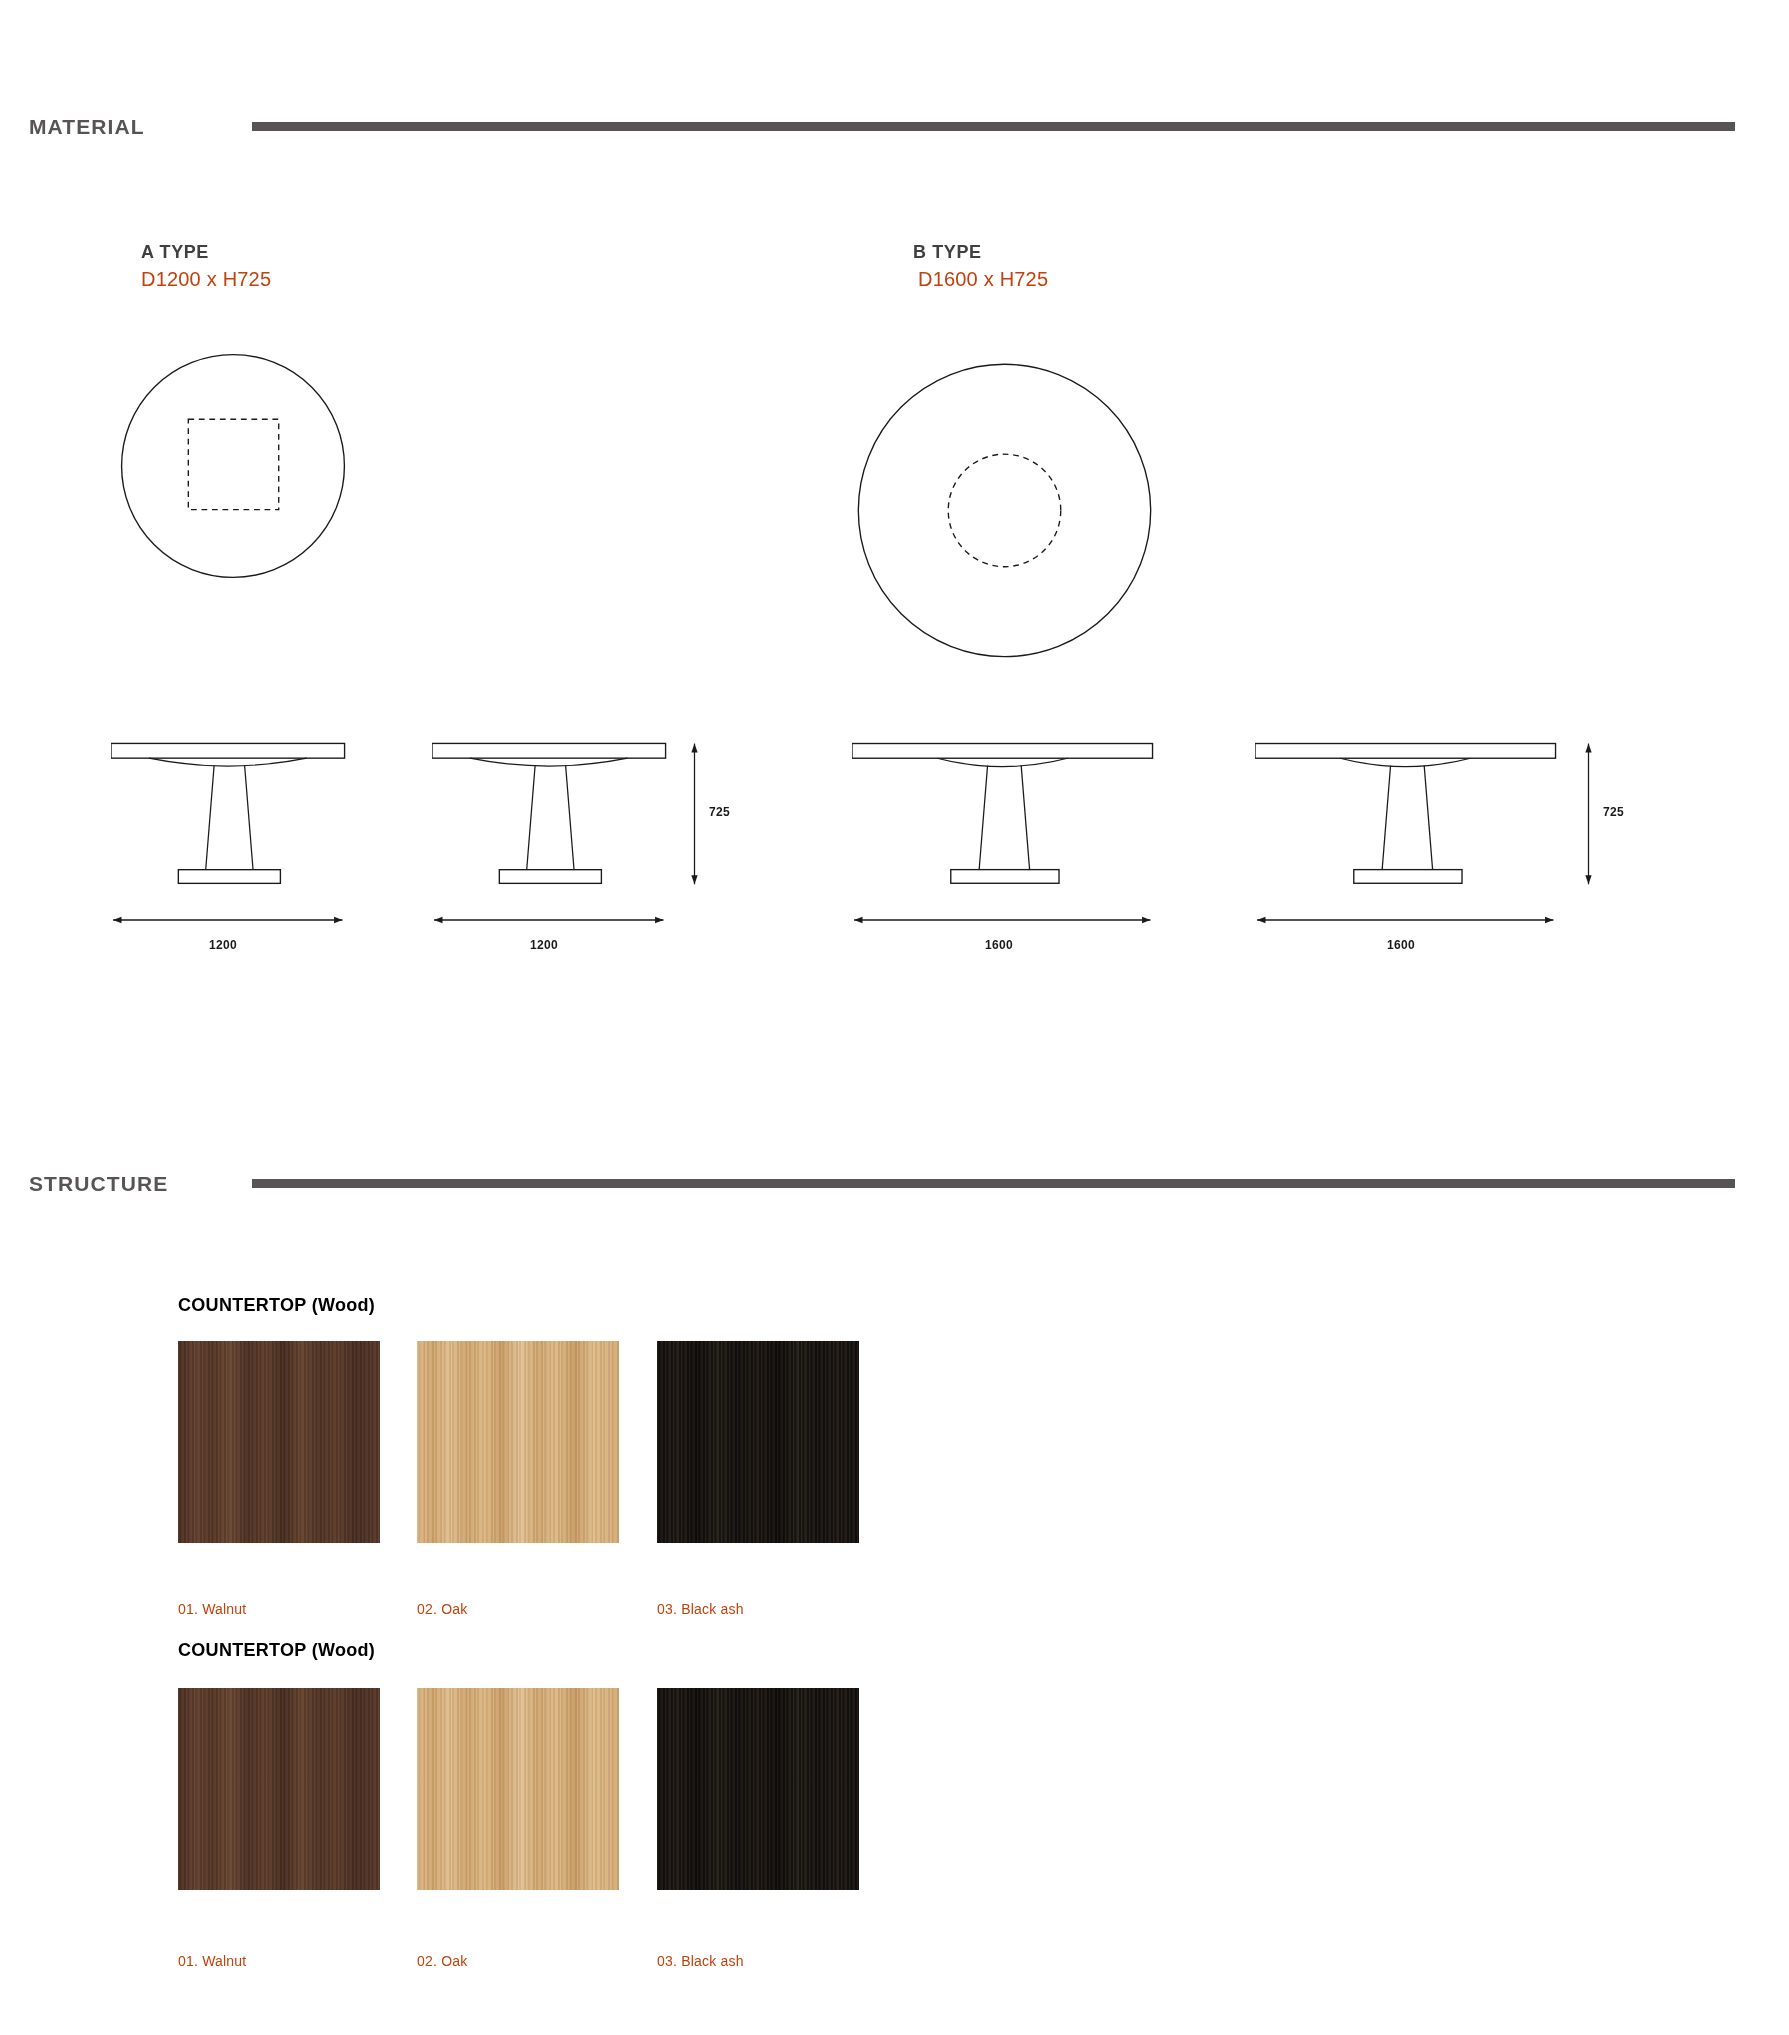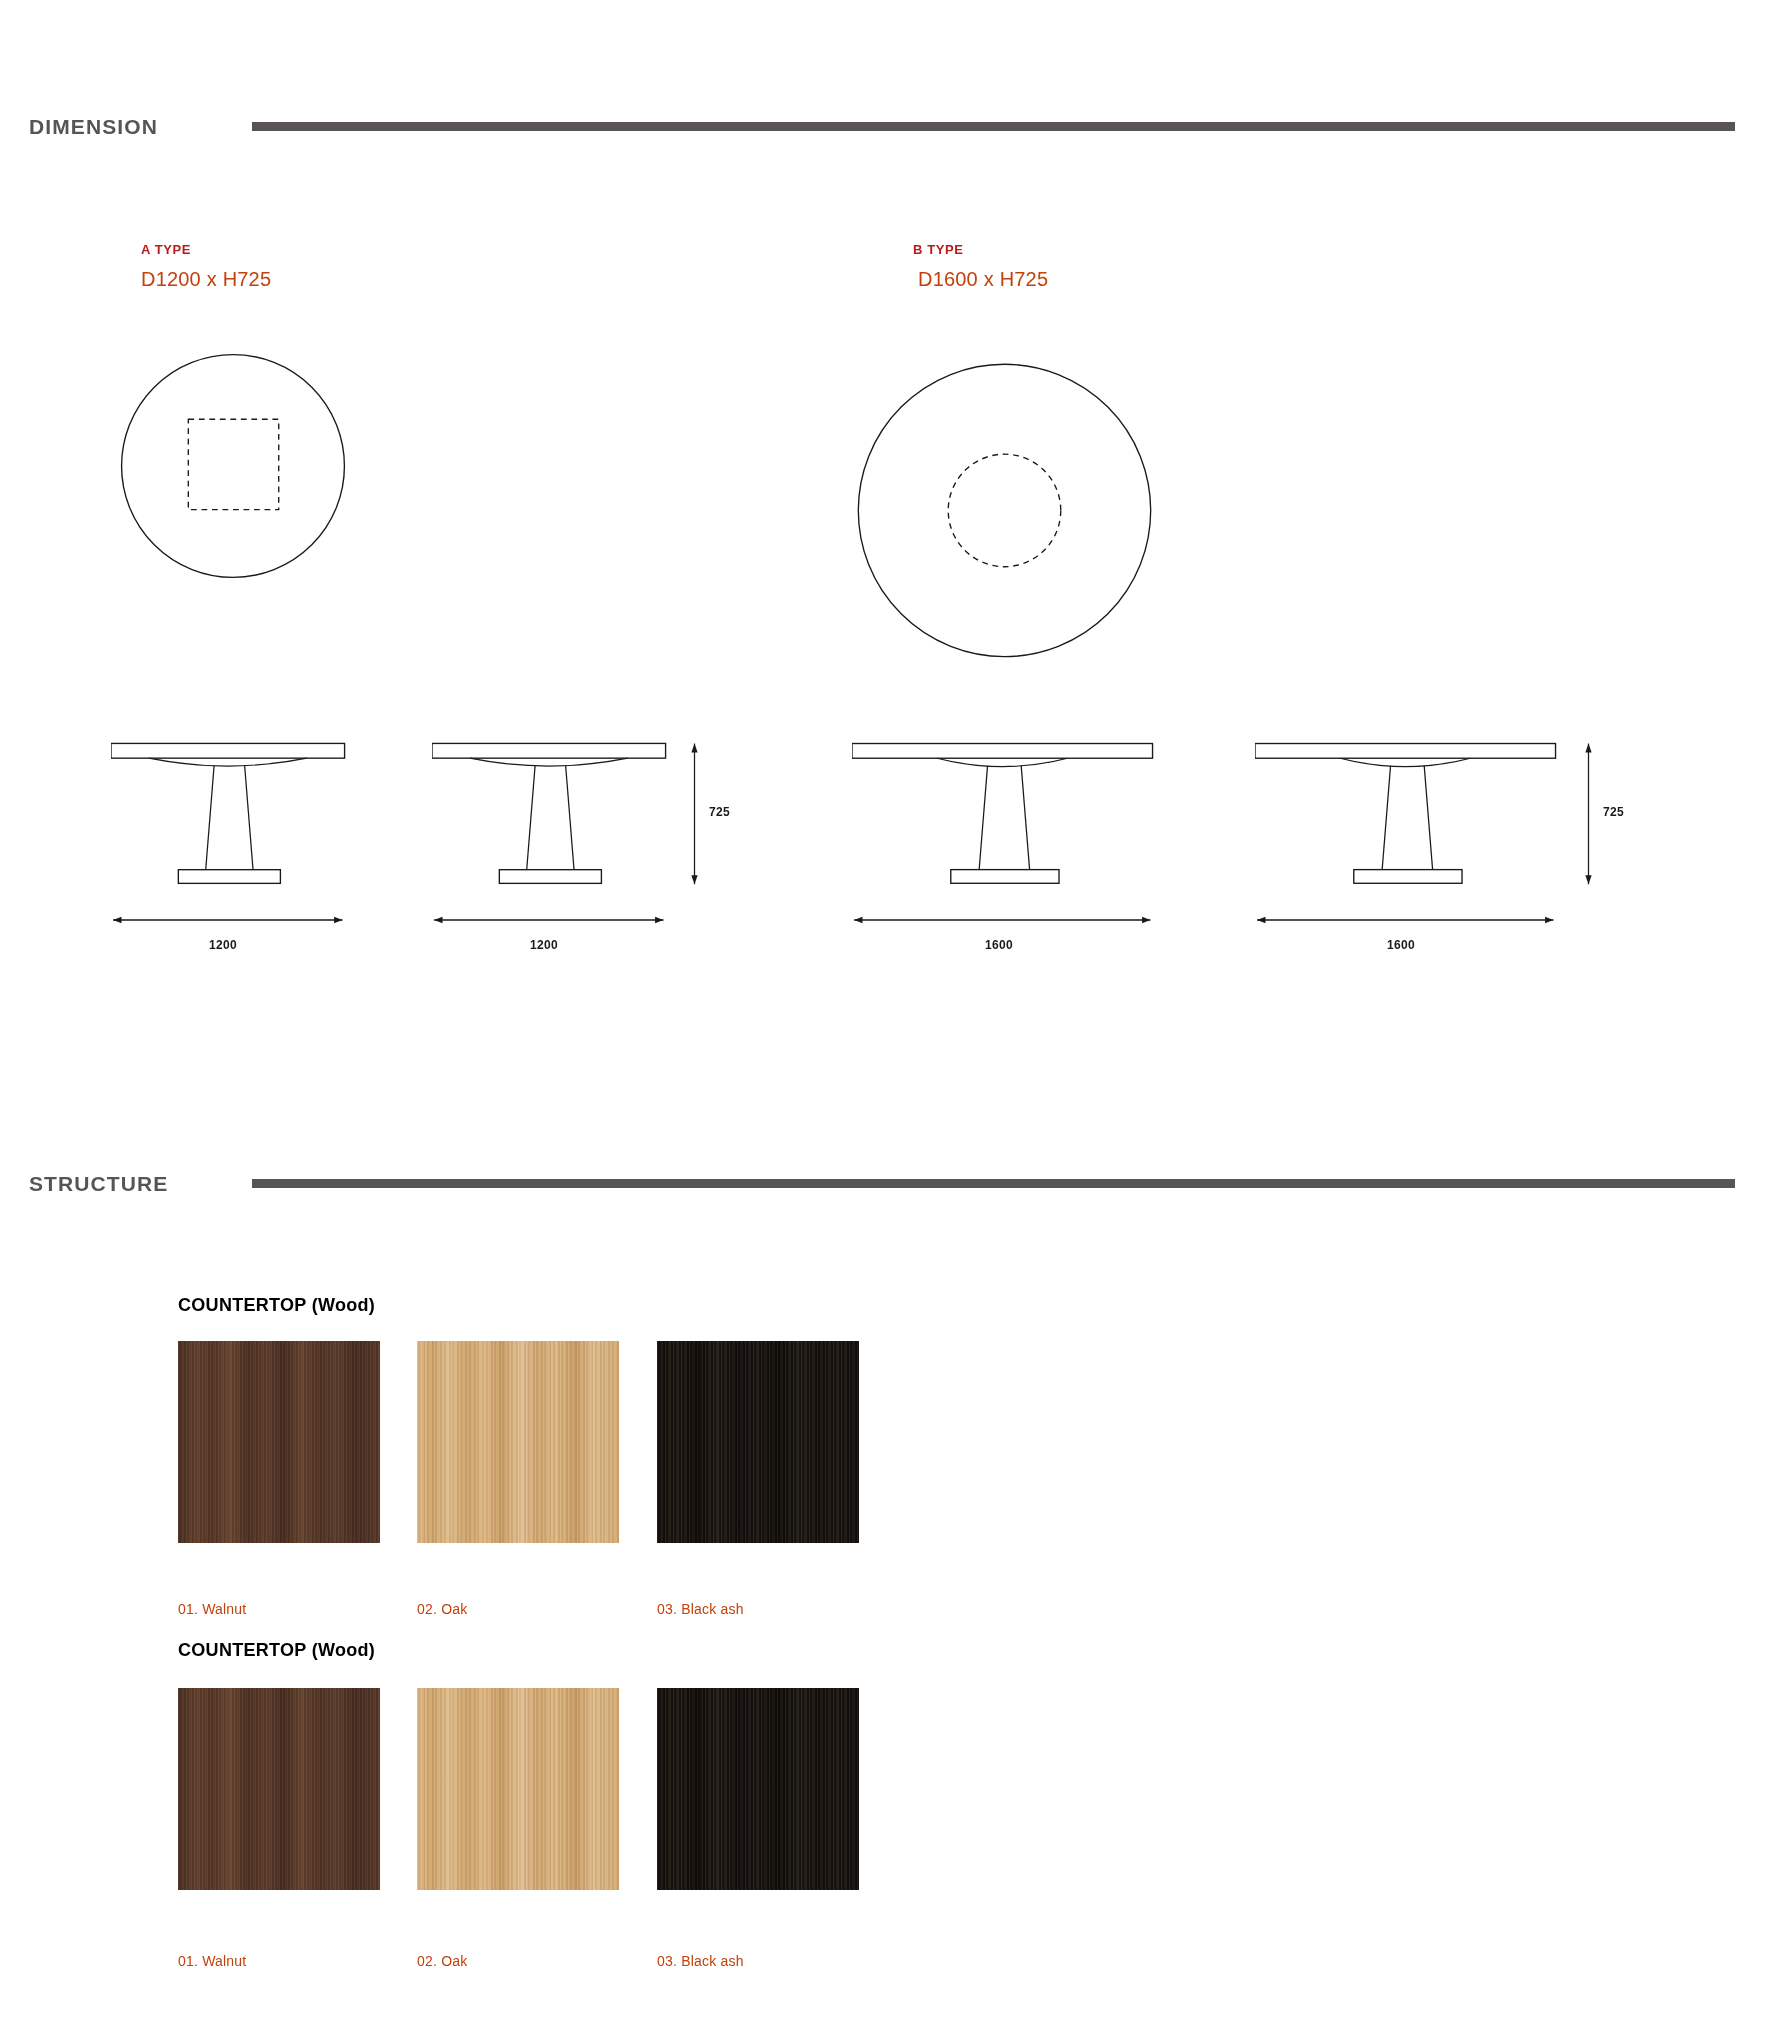--- a/index.html
+++ b/index.html
@@ -39,24 +39,24 @@
     position: absolute;
     left: 252px;
     width: 1483px;
     height: 8.4px;
     background: #585456;
   }
 
   
   .type-label {
     position: absolute;
-    font-size: 13px;
+    font-size: 18px;
     font-weight: bold;
     letter-spacing: 0.6px;
-    color: #b91c1c;
+    color: #404040;
     white-space: nowrap;
     line-height: 1;
   }
   .type-sub {
     position: absolute;
     font-size: 20px;
     font-weight: normal;
     letter-spacing: 0.2px;
     color: #c2410c;
     white-space: nowrap;
@@ -147,21 +147,21 @@
       linear-gradient(90deg,
         #191310 0%, #241d17 10%, #15100d 20%, #262019 30%,
         #181311 40%, #221b15 50%, #14100c 60%, #252019 70%,
         #1a1512 80%, #231c16 90%, #17120f 100%);
   }
 </style>
 </head>
 <body>
 
 <div class="section-header" style="top:108px;">
-  <div class="section-title">DIMENSION</div>
+  <div class="section-title">MATERIAL</div>
   <div class="section-rule"></div>
 </div>
 
 <div class="type-label" style="top:243px; left:141px;">A TYPE</div>
 <div class="type-sub" style="top:269px; left:141px;">D1200 x H725</div>
 
 <svg class="plan-svg" style="top:353px; left:120px;" width="226" height="226" viewBox="0 0 430 430">
   <circle cx="215" cy="215" r="212" fill="none" stroke="#1a1a1a" stroke-width="2.6"></circle>
   <rect x="130" y="126" width="172" height="172" fill="none" stroke="#1a1a1a" stroke-width="2.6" stroke-dasharray="11 9"></rect>
 </svg>

